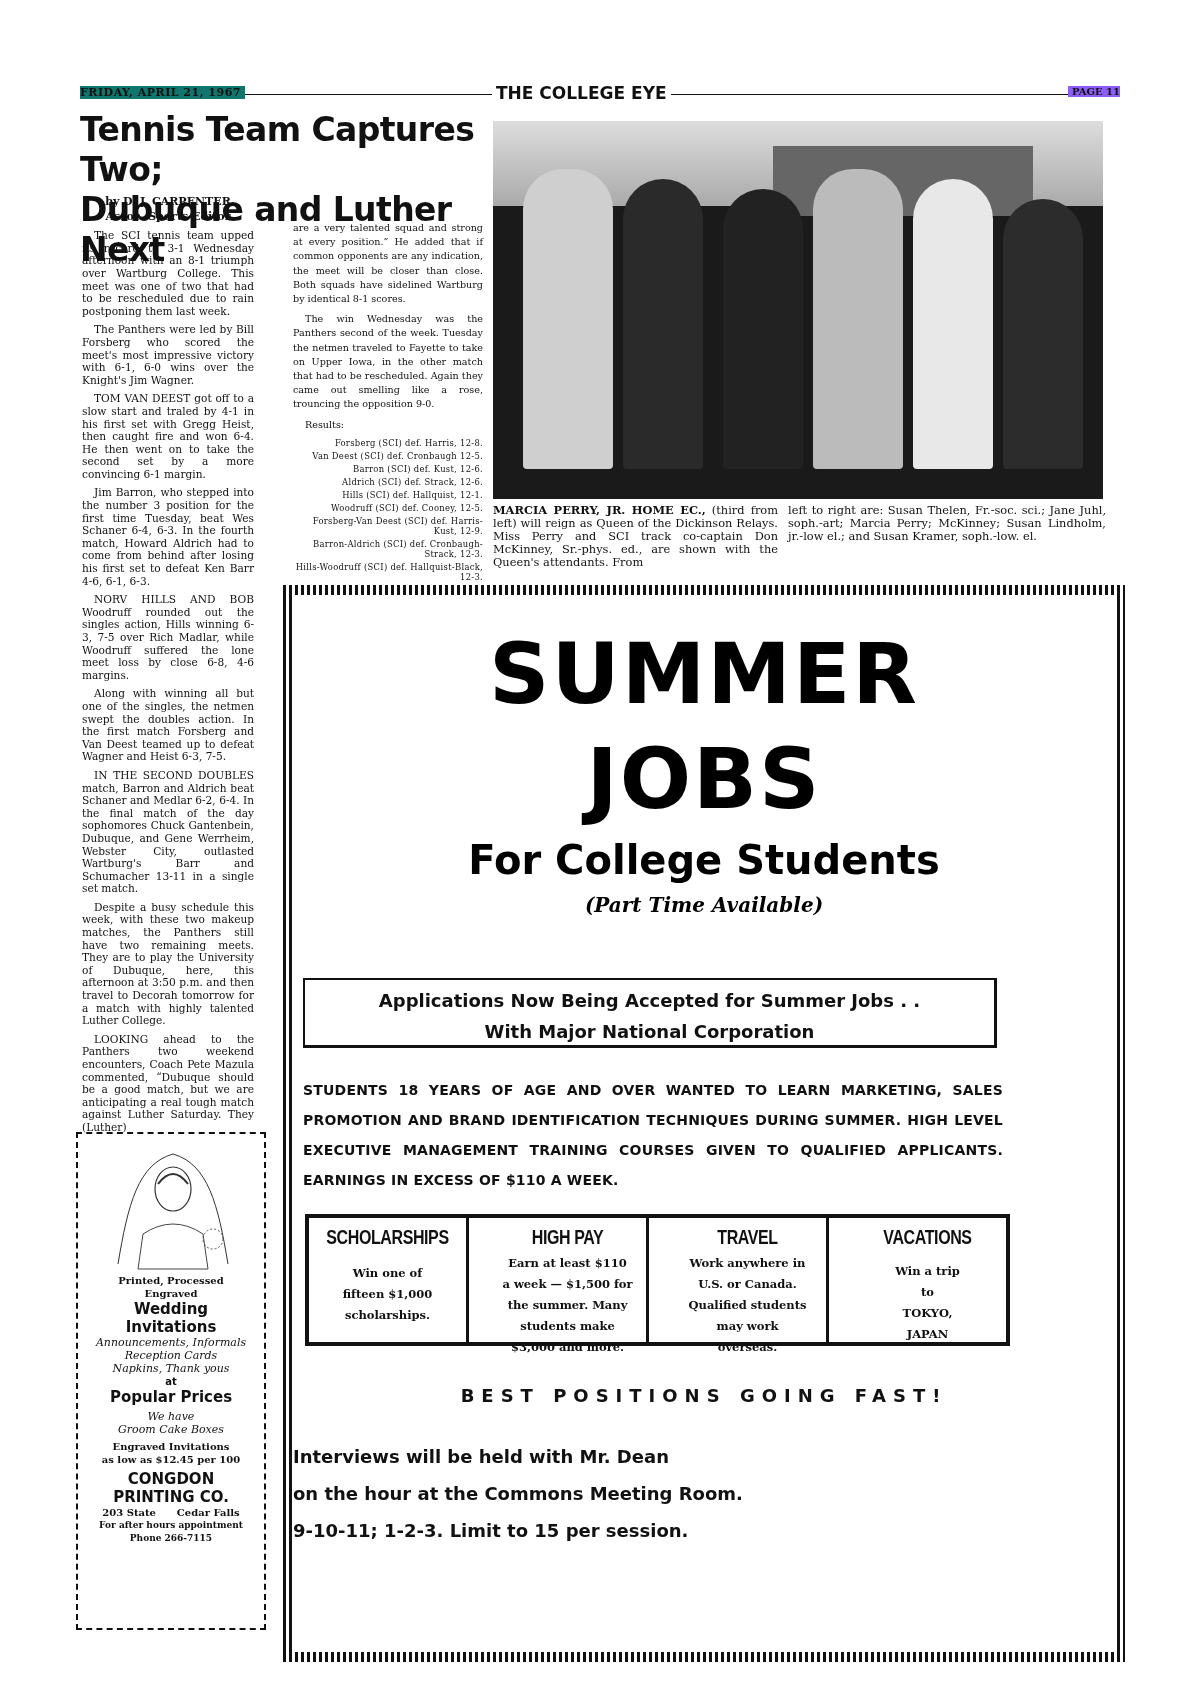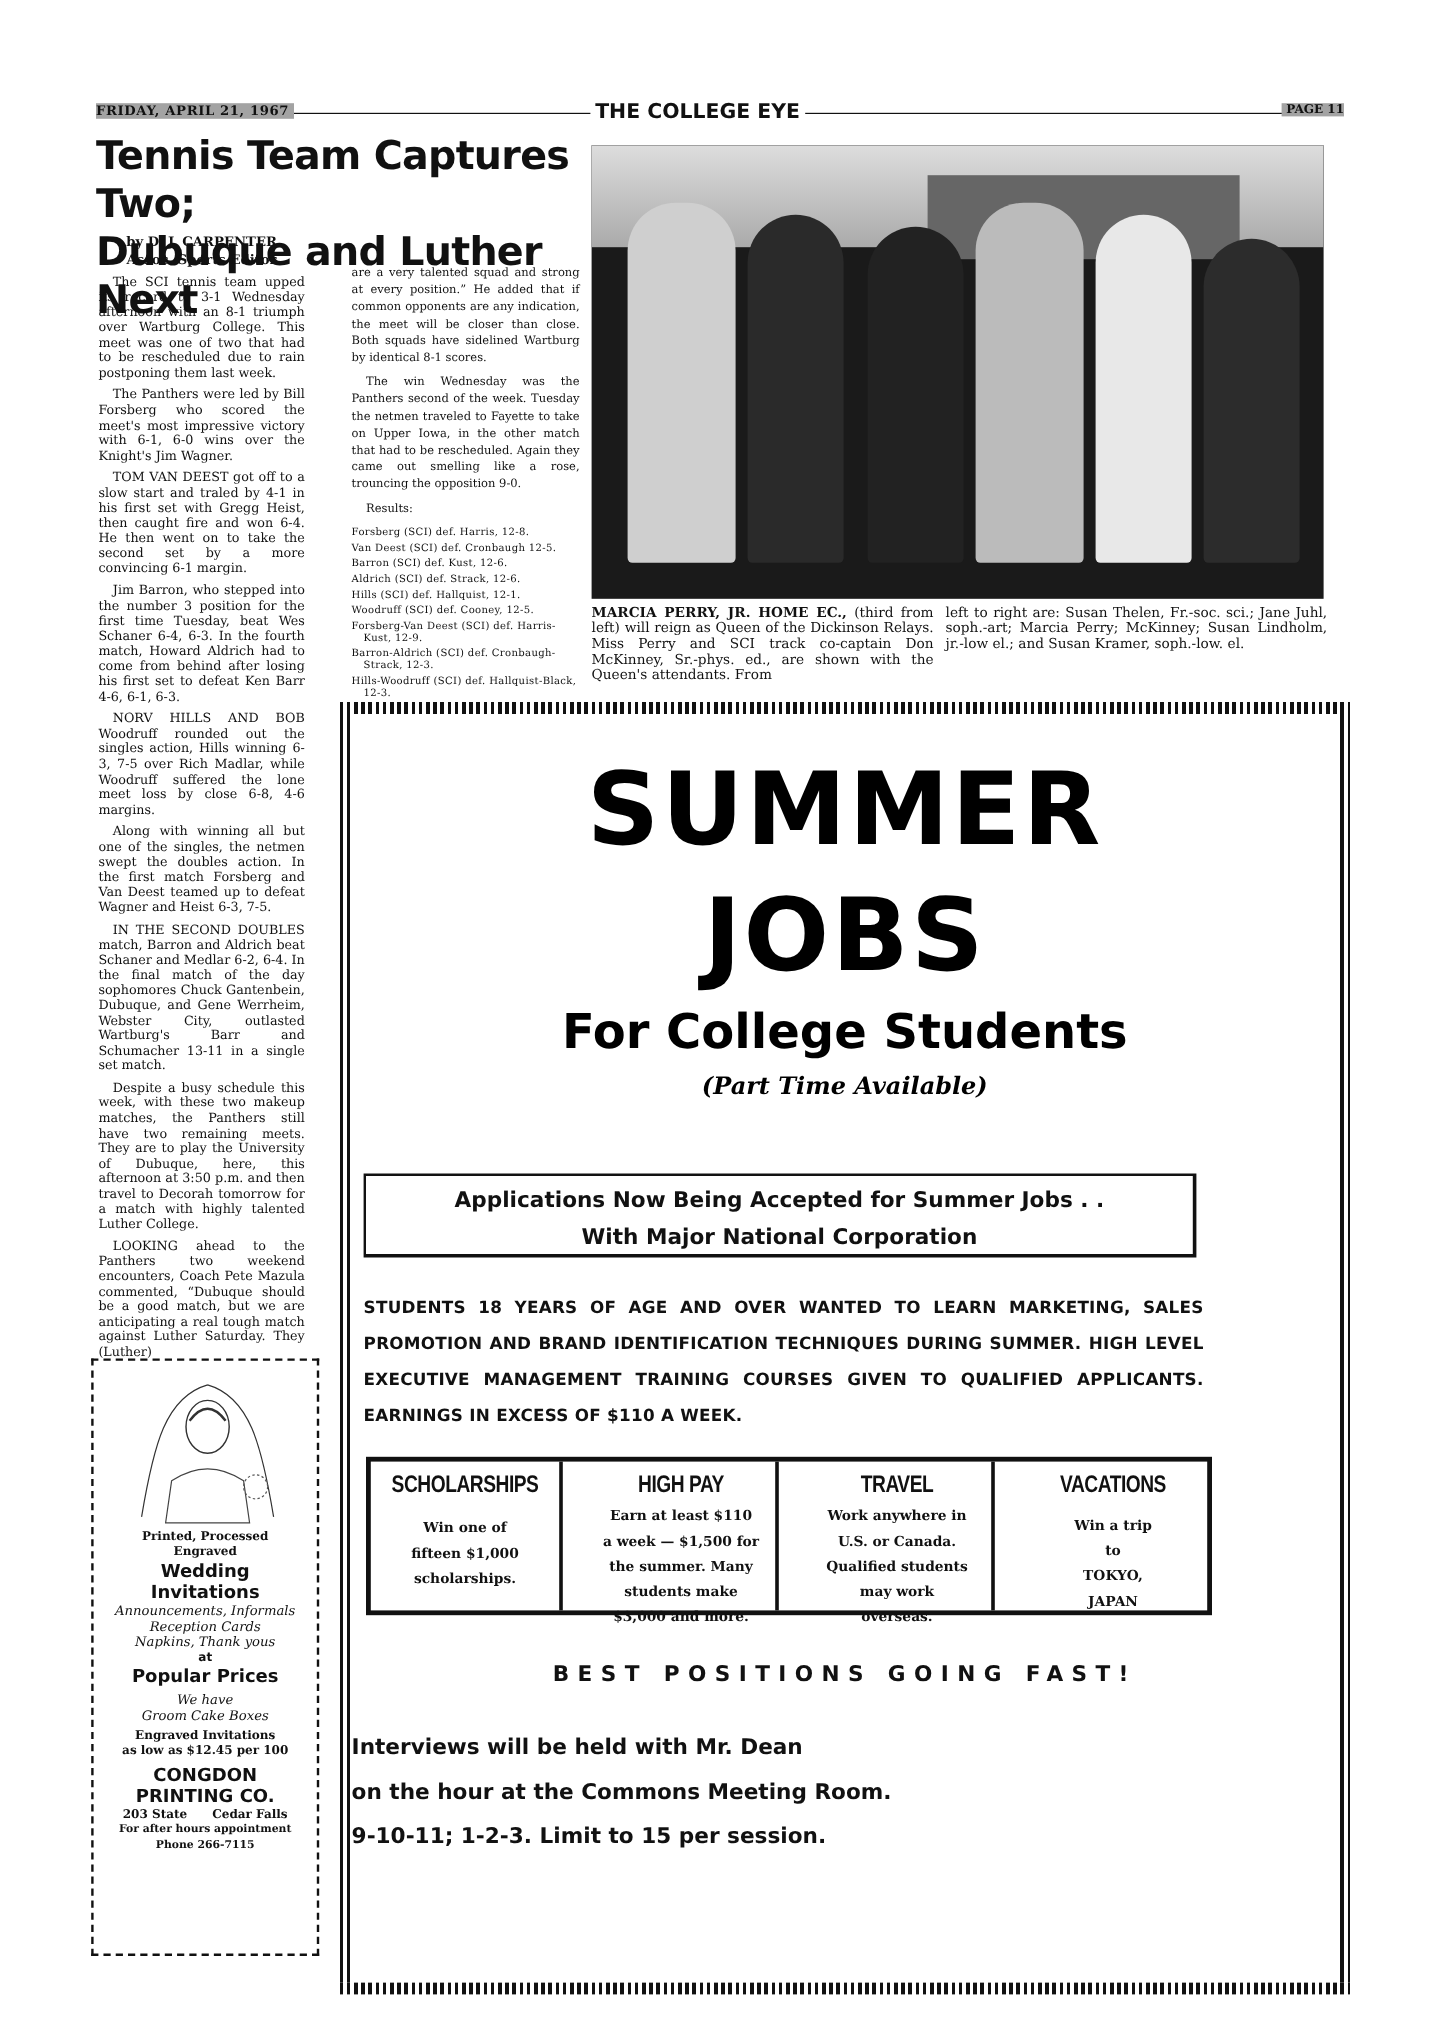--- a/index.html
+++ b/index.html
@@ -1,31 +1,31 @@
 <!DOCTYPE html>
 <html><head>
 <meta charset="utf-8">
 <style>
   html, body { margin: 0; padding: 0; background: #ffffff; }
   body { width: 1200px; height: 1700px; position: relative; overflow: hidden; color: #111; }
 
   
   .hdr { position: absolute; top: 86px; left: 80px; width: 1040px; height: 20px; }
-  .hdr .date { position: absolute; left: 0; top: 0; font-family: "DejaVu Serif", serif; font-weight: bold; font-size: 11px; letter-spacing: 0.5px; background:#a3a3a3; padding-right:4px; }
+  .hdr .date { position: absolute; left: 0; top: 0; font-family: "DejaVu Serif", serif; font-weight: bold; font-size: 11px; letter-spacing: 0.5px; background:#0f766e; padding-right:4px; }
   .hdr .rule { position: absolute; left: 0; right: 0; top: 8px; height: 0; border-top: 1.5px solid #111; }
   .hdr .pub { position: absolute; left: 412px; top: -3px; background:#fff; padding: 0 4px; font-family: "DejaVu Sans", sans-serif; font-weight: bold; font-size: 17px; }
-  .hdr .page { position: absolute; right: 0; top: 0; background:#a3a3a3; padding-left:4px; font-family: "DejaVu Serif", serif; font-weight: bold; font-size: 10px; }
+  .hdr .page { position: absolute; right: 0; top: 0; background:#8b5cf6; padding-left:4px; font-family: "DejaVu Serif", serif; font-weight: bold; font-size: 10px; }
 
   .headline { position: absolute; left: 80px; top: 110px; width: 420px; font-family: "DejaVu Sans", sans-serif; font-weight: bold; font-size: 33px; line-height: 40px; letter-spacing: -0.6px; }
 
   .col { position: absolute; font-family: "DejaVu Serif", serif; font-size: 10.6px; line-height: 12.6px; text-align: justify; }
   .col p { margin: 0 0 6px 0; text-indent: 12px; }
   .col p.noind { text-indent: 0; }
   .col .byline { text-align: center; font-weight: bold; font-size: 11px; margin-bottom: 2px; text-indent:0; }
-  .results p { text-indent: 0; padding-left: 10px; text-indent: -10px; font-size: 8.4px; line-height: 10px; margin-bottom: 3px; text-align:left; letter-spacing: 0.3px;}
+  .results p { text-indent: 0; padding-left: 10px; text-indent: -10px; font-size: 8.4px; line-height: 10px; margin-bottom: 3px; text-align:right; letter-spacing: 0.3px;}
 
   
   .photo { position: absolute; left: 493px; top: 121px; width: 610px; height: 378px; background: #1a1a1a; overflow: hidden; }
   .photo .sky { position:absolute; left:0; top:0; width:100%; height:85px; background: linear-gradient(#ddd, #aaa); }
   .photo .bldg { position:absolute; left:280px; top:25px; width:260px; height:70px; background:#666; }
   .photo .person { position:absolute; bottom: 30px; border-radius: 40px 40px 4px 4px; }
 
   .caption { position: absolute; left: 493px; top: 504px; width: 285px; font-family: "DejaVu Serif", serif; font-size: 11.4px; line-height: 13px; text-align: justify; }
   .caption2 { position: absolute; left: 788px; top: 504px; width: 318px; font-family: "DejaVu Serif", serif; font-size: 11.4px; line-height: 13px; text-align: justify; }
 

